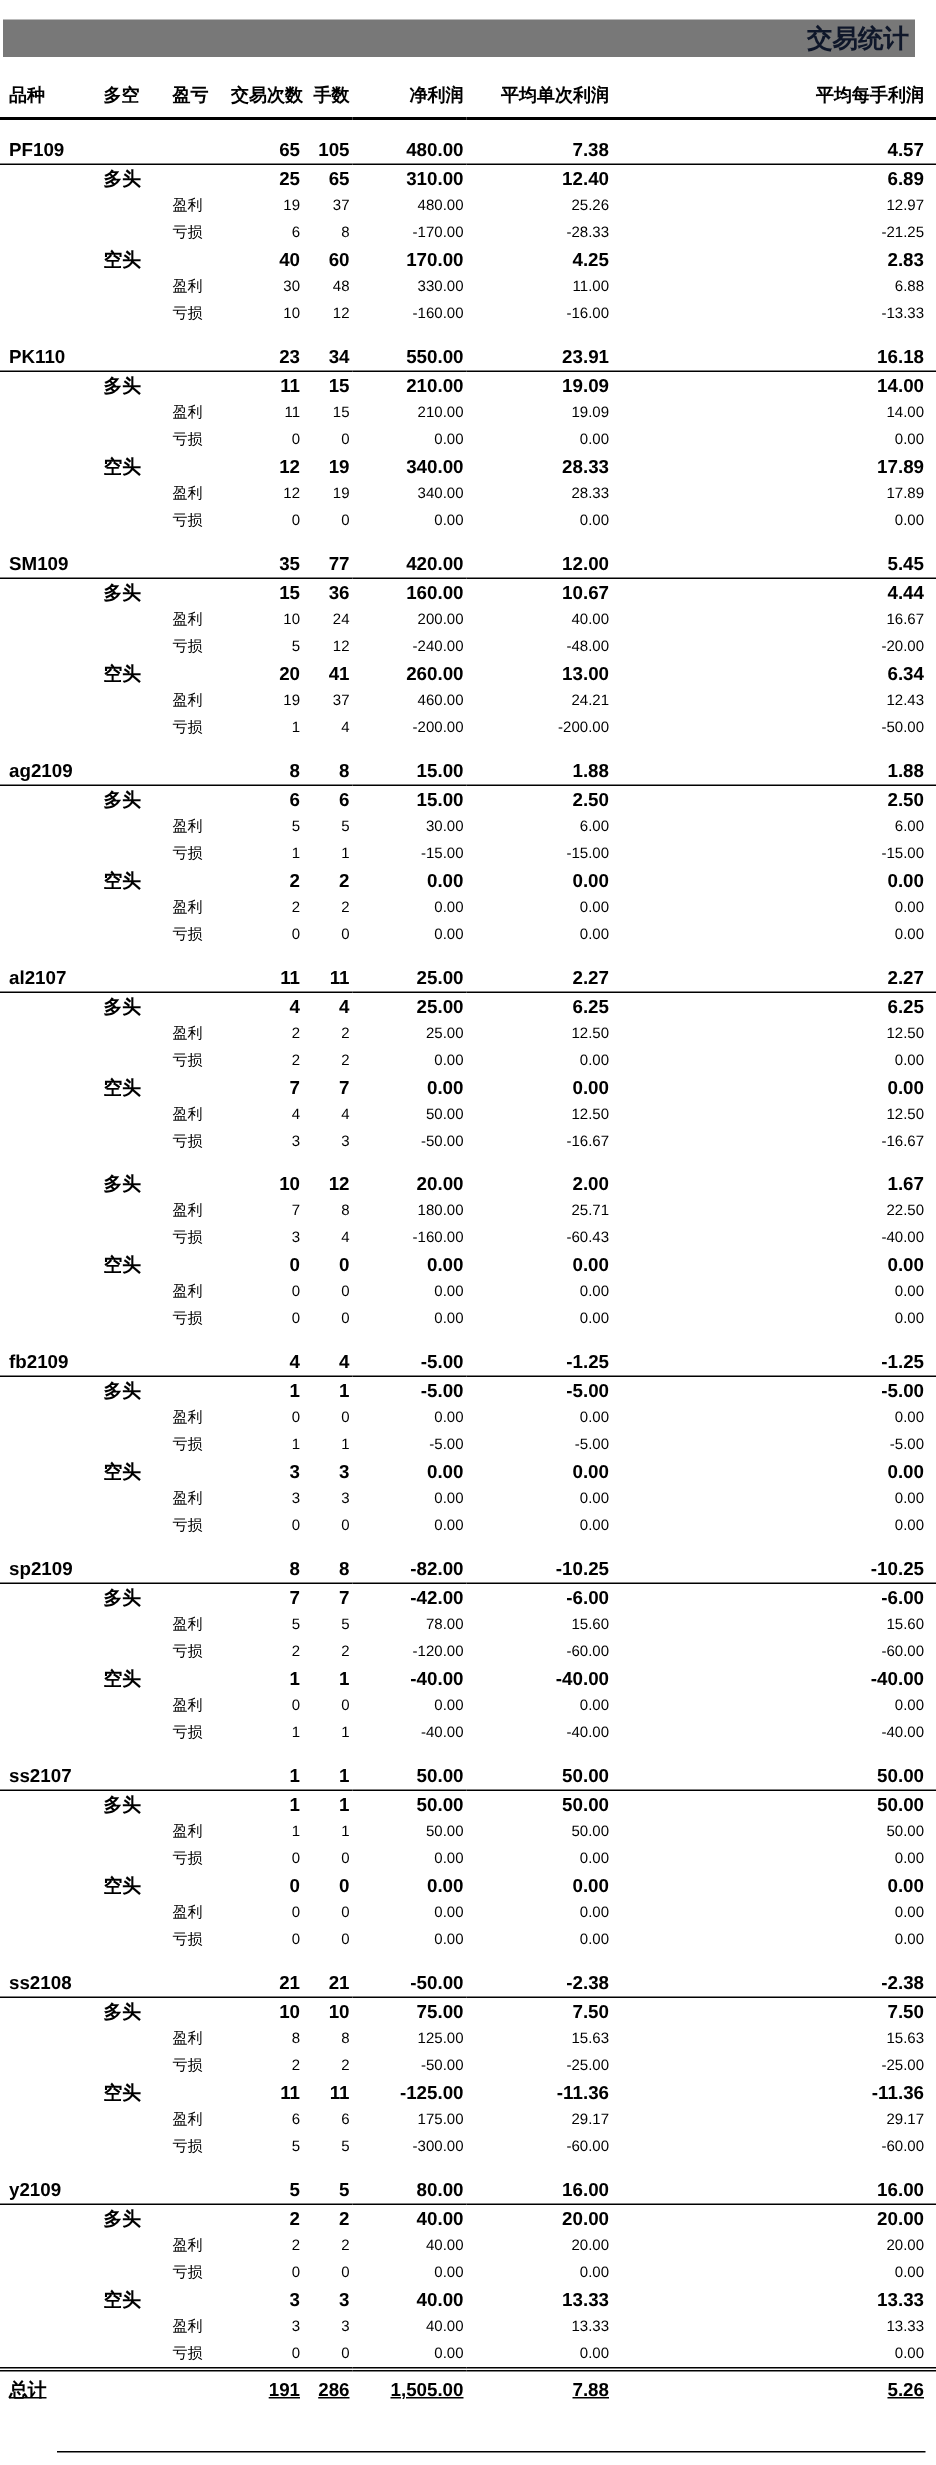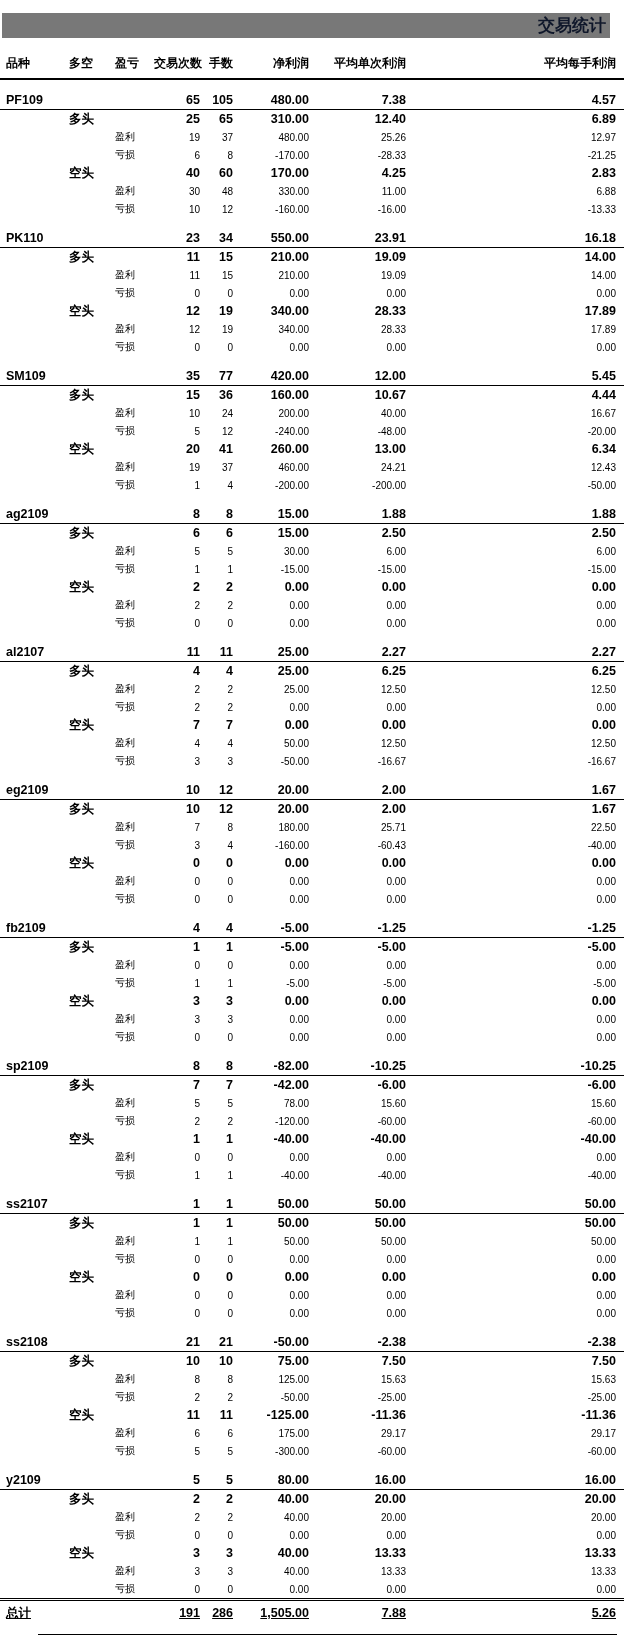--- a/index.html
+++ b/index.html
@@ -475,30 +475,20 @@
         <td class="al">亏损</td>
         <td class="ar">3</td>
         <td class="ar">3</td>
         <td class="ar">-50.00</td>
         <td class="ar">-16.67</td>
         <td class="ar">-16.67</td>
       </tr>
       <tr class="spacer-row">
         <td colspan="8"></td>
       </tr>
-      <tr class="product-row">
-        <td class="al">eg2109</td>
-        <td class="al"></td>
-        <td class="al"></td>
-        <td class="ar">10</td>
-        <td class="ar">12</td>
-        <td class="ar">20.00</td>
-        <td class="ar">2.00</td>
-        <td class="ar">1.67</td>
-      </tr>
       <tr class="side-row">
         <td class="al"></td>
         <td class="al">多头</td>
         <td class="al"></td>
         <td class="ar">10</td>
         <td class="ar">12</td>
         <td class="ar">20.00</td>
         <td class="ar">2.00</td>
         <td class="ar">1.67</td>
       </tr>

